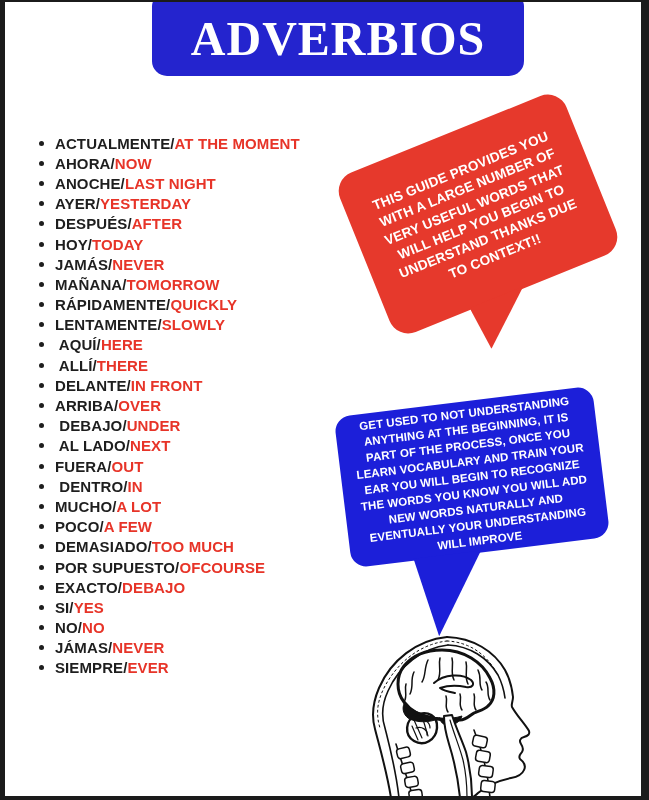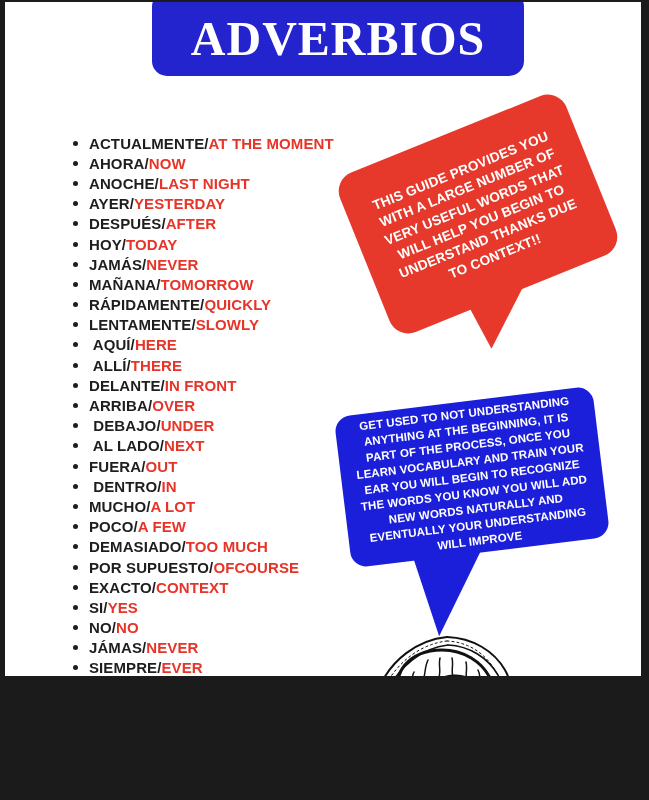--- a/index.html
+++ b/index.html
@@ -8,37 +8,37 @@
     --bubble-red:#E6392C;
     --list-red:#E73428;
     --ink:#1E1E1E;
     --page-bg:#FFFFFF;
     --frame:#1B1B1B;
   }
   *{box-sizing:border-box;margin:0;padding:0;}
   html,body{width:649px;}
   body{font-family:"Liberation Sans","DejaVu Sans",sans-serif;}
   .frame{position:relative;width:649px;height:800px;background:var(--frame);overflow:hidden;}
-  .page{position:absolute;left:5px;top:2px;width:636px;height:674px;background:var(--page-bg);overflow:hidden;}
+  .page{position:absolute;left:5px;top:2px;width:636px;height:794px;background:var(--page-bg);overflow:hidden;}
 
   
   .title-banner{
     position:absolute;left:147px;top:-6px;width:372px;height:80px;
     background:var(--banner-blue);border-radius:10px 10px 15px 15px;
     display:flex;align-items:center;justify-content:center;
   }
   .title-banner h1{
     font-family:"Liberation Serif","DejaVu Serif",serif;
     font-weight:700;font-size:48px;color:#fff;letter-spacing:1px;
     padding-top:4px;
   }
 
   
   .adverb-list{
-    position:absolute;left:68px;top:131px;width:300px;list-style:none;
+    position:absolute;left:34px;top:131px;width:300px;list-style:none;
   }
   .adverb-item{
     display:flex;align-items:center;height:20.2px;
     font-weight:700;font-size:15px;letter-spacing:0.1px;color:var(--ink);
   }
   .dot{width:5px;height:5px;border-radius:50%;background:var(--ink);margin-right:11px;flex:none;}
   .es{color:var(--ink);white-space:pre;}
   .en{color:var(--list-red);white-space:pre;}
 
   
@@ -208,21 +208,21 @@
 
         <li class="adverb-item">
           <span class="dot"></span>
           <span class="es">POR SUPUESTO/</span>
           <span class="en">OFCOURSE</span>
         </li>
 
         <li class="adverb-item">
           <span class="dot"></span>
           <span class="es">EXACTO/</span>
-          <span class="en">CONTEXT</span>
+          <span class="en">DEBAJO</span>
         </li>
 
         <li class="adverb-item">
           <span class="dot"></span>
           <span class="es">SI/</span>
           <span class="en">YES</span>
         </li>
 
         <li class="adverb-item">
           <span class="dot"></span>

